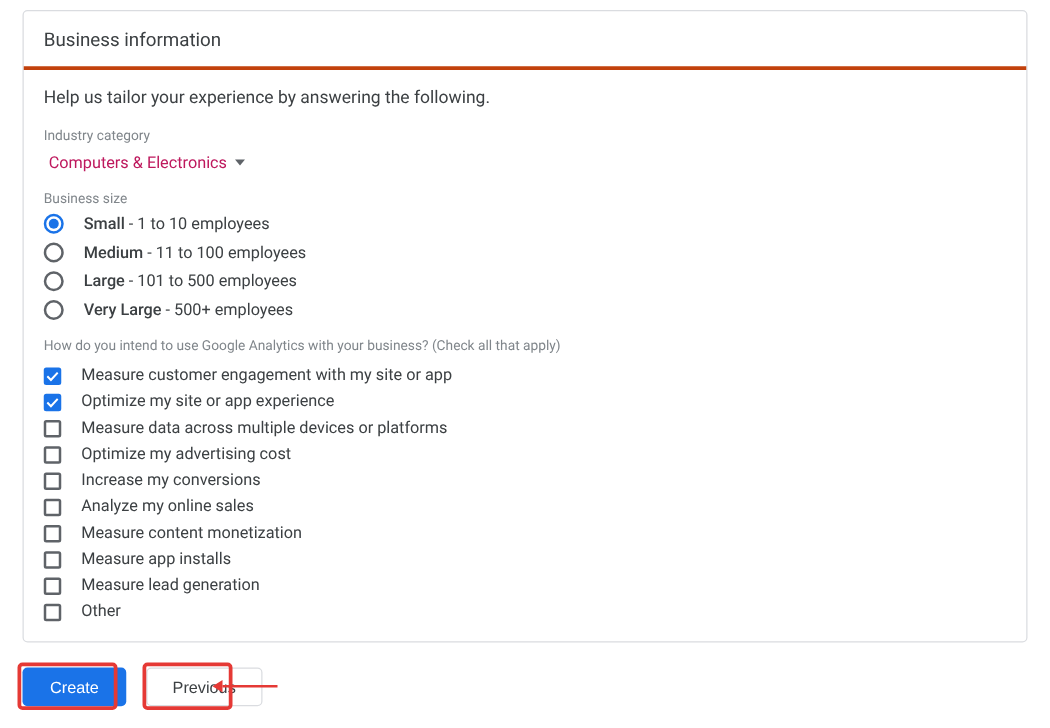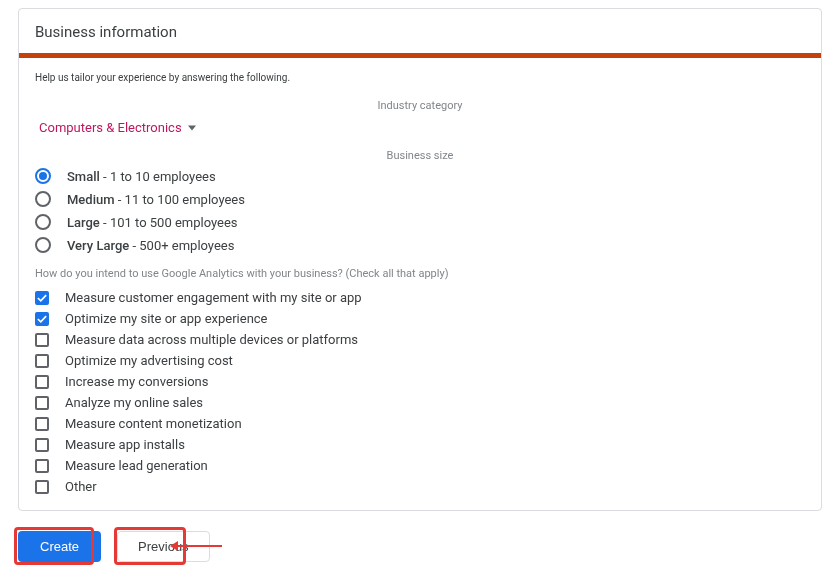--- a/index.html
+++ b/index.html
@@ -13,38 +13,37 @@
       position: relative;
     }
     .card {
       border: 1px solid #dadce0;
       border-radius: 4px;
       margin: 8px 18px 0 18px;
       background: #fff;
     }
     .card-header {
       padding: 14px 16px 12px 16px;
-      border-bottom: 5px solid #c2410c;
+      border-bottom: 3px solid #c2410c;
       font-size: 15px;
       color: #3c4043;
     }
     .card-body {
       padding: 14px 16px 16px 16px;
     }
     .help-text {
-      font-size: 10px;
+      font-size: 14px;
       color: #3c4043;
       margin-bottom: 16px;
     }
     .section-label {
       font-size: 11px;
       color: #80868b;
       margin-bottom: 6px;
       display: block;
-      text-align: center;
     }
     .dropdown {
       display: inline-flex;
       align-items: center;
       gap: 6px;
       font-size: 13px;
       color: #be185d;
       padding: 2px 0 14px 4px;
       cursor: pointer;
     }

